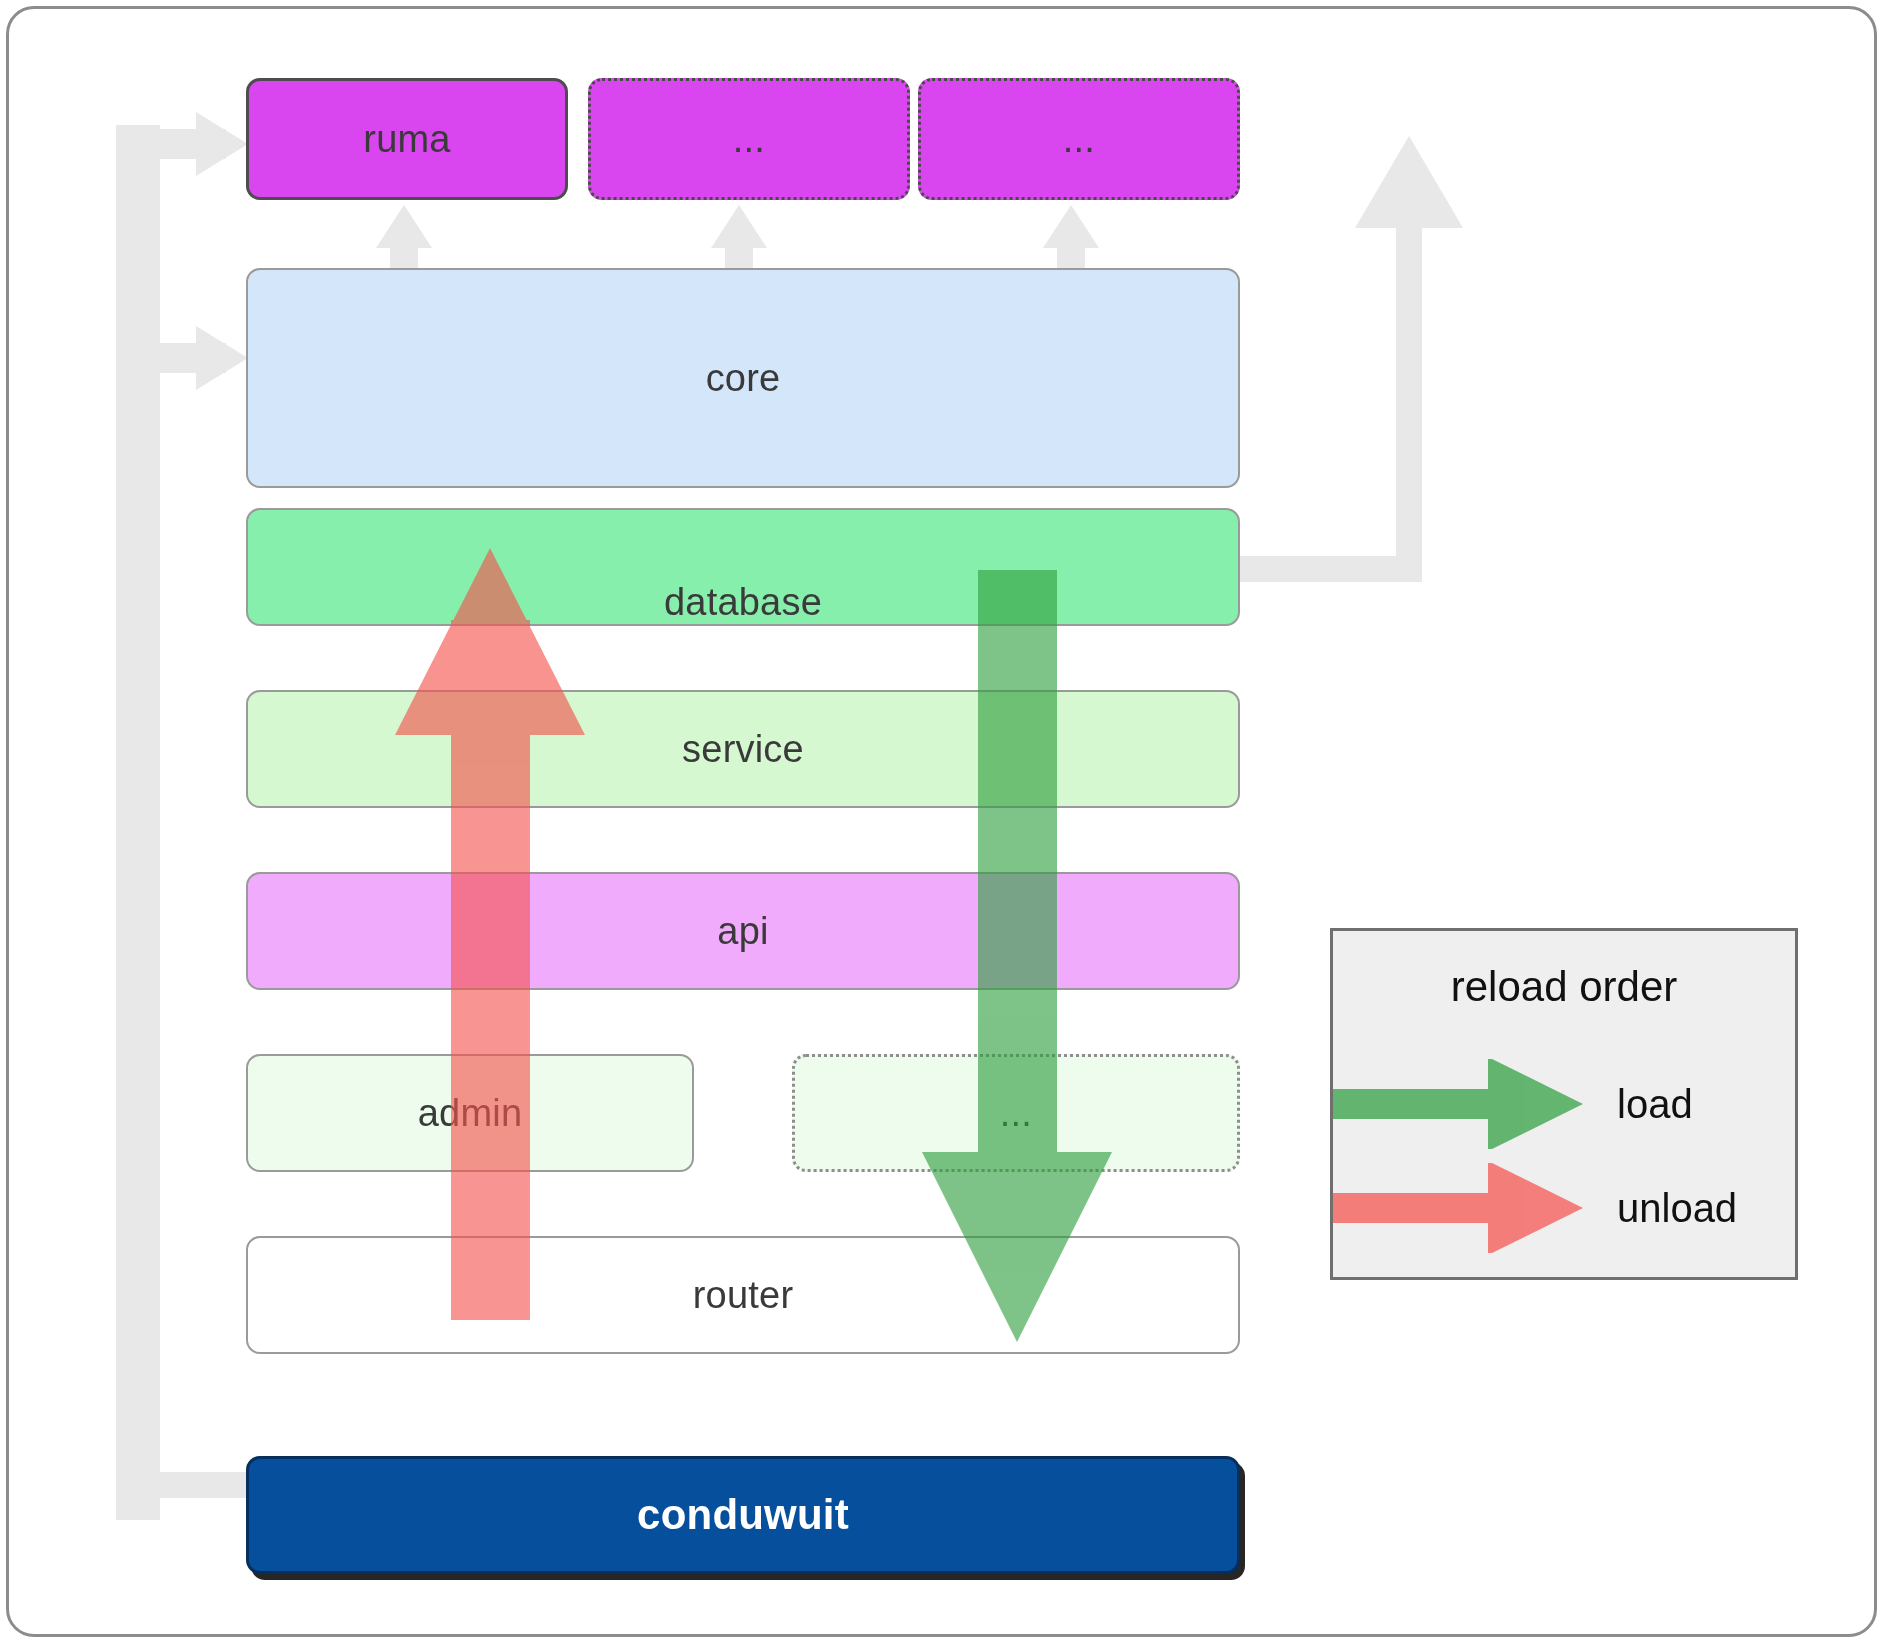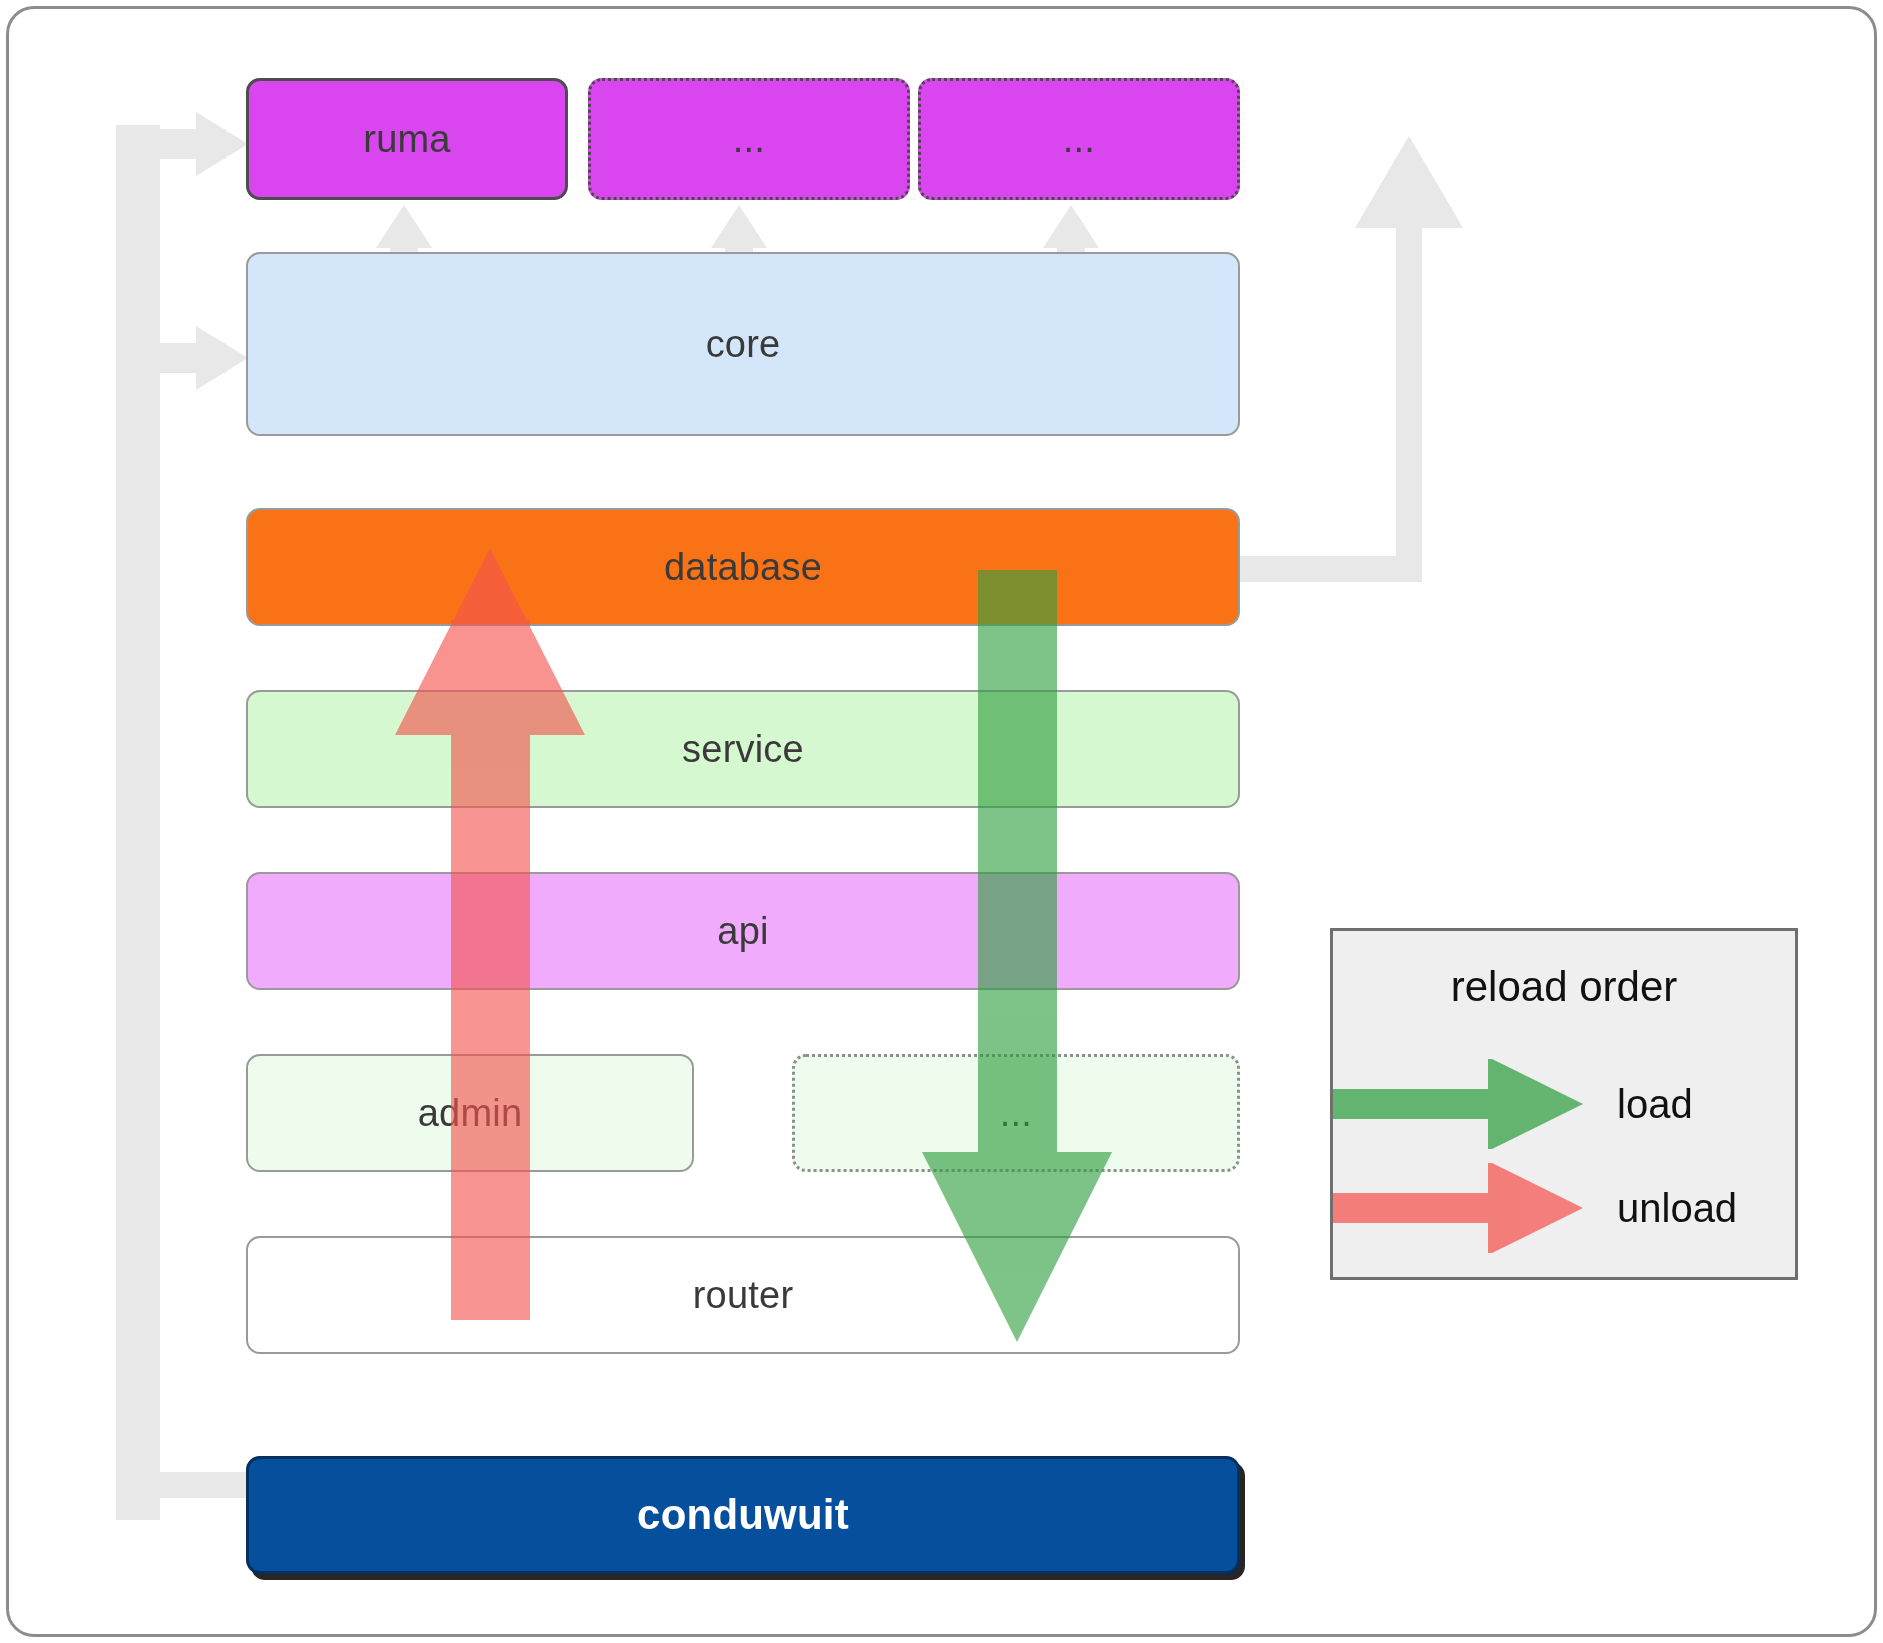--- a/index.html
+++ b/index.html
@@ -39,21 +39,21 @@
   }
   .box .lbl { position: relative; z-index: 2; }
 
   .box-solid  { border: 3px solid #4d4d4d; }
   .box-dotted { border: 3px dotted #4a4a4a; }
   .box-gray   { border: 2px solid #9a9a9a; }
   .box-graydot{ border: 3px dotted #8e8e8e; }
 
   .peach { background: #d946ef; }
   .blue  { background: #d4e6fa; }
-  .green-1 { background: #f97316; }
+  .green-1 { background: #86efac; align-items: flex-end; }
   .green-2 { background: #d5f8d0; }
   .green-3 { background: #f0abfc; }
   .green-4 { background: #eefced; }
   .white   { background: #ffffff; }
   .navy    { background: #064f9c; color: #ffffff; font-weight: bold; font-size: 42px; }
   .navy-shadow { box-shadow: 5px 6px 0 rgba(0,0,0,.85); }
 
   
   .svg-layer {
     position: absolute; left: 0; top: 0;
@@ -136,21 +136,21 @@
 
   <div class="box peach box-dotted" style="left:588px; top:78px; width:322px; height:122px;">
     <span class="lbl">...</span>
   </div>
 
   <div class="box peach box-dotted" style="left:918px; top:78px; width:322px; height:122px;">
     <span class="lbl">...</span>
   </div>
 
 
-  <div class="box blue box-gray" style="left:246px; top:252px; width:994px; height:184px;">
+  <div class="box blue box-gray" style="left:246px; top:268px; width:994px; height:220px;">
     <span class="lbl">core</span>
   </div>
 
   <div class="box green-1 box-gray" style="left:246px; top:508px; width:994px; height:118px;">
     <span class="lbl">database</span>
   </div>
 
   <div class="box green-2 box-gray" style="left:246px; top:690px; width:994px; height:118px;">
     <span class="lbl">service</span>
   </div>

